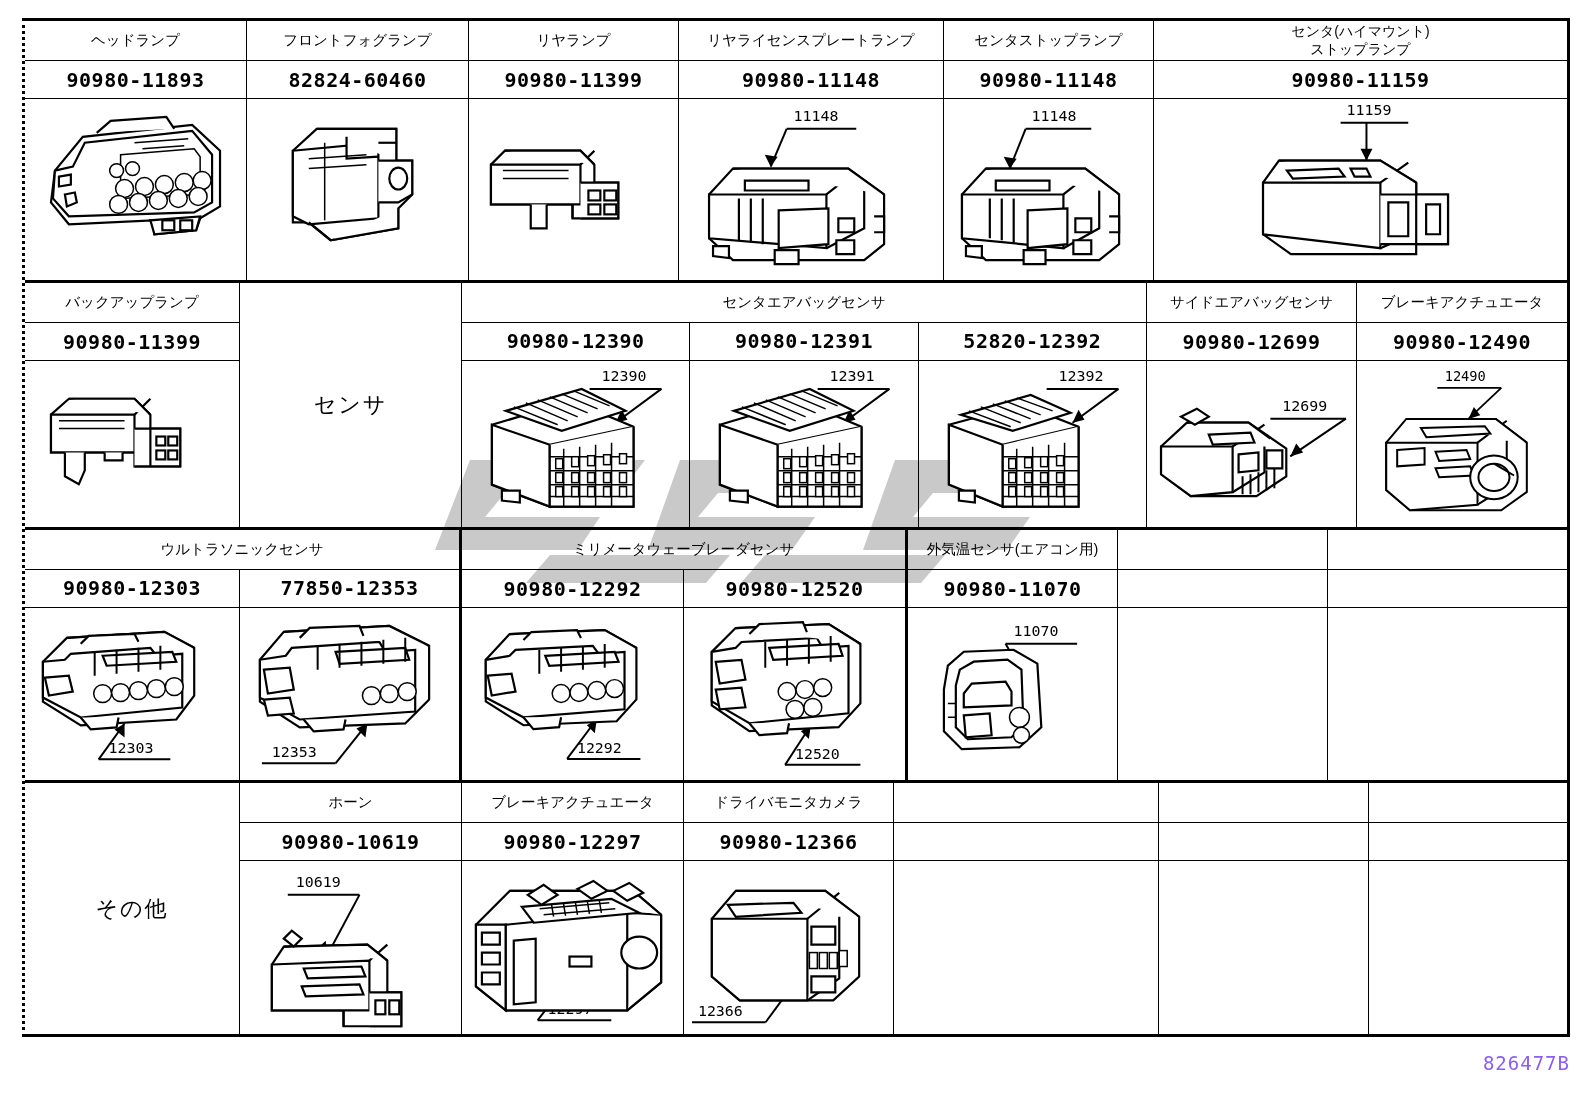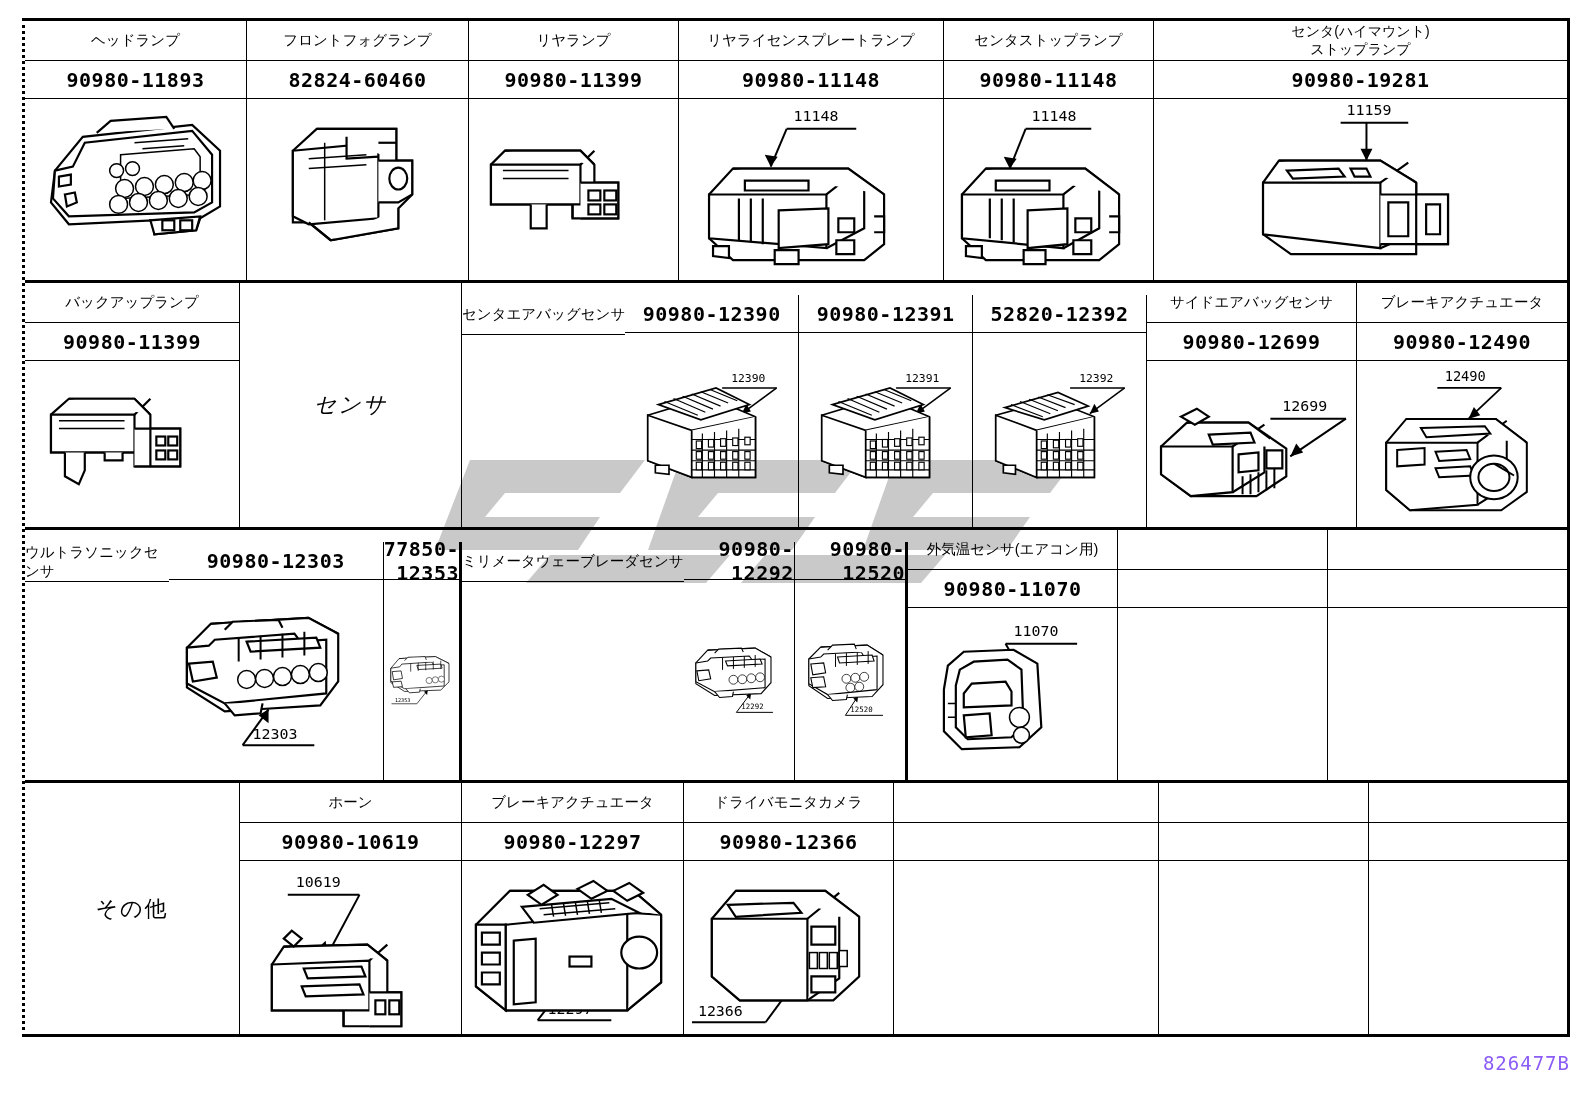--- a/index.html
+++ b/index.html
@@ -116,39 +116,37 @@
     height: 40px;
     border-bottom: 1px solid #000;
     display: flex;
     align-items: center;
     justify-content: center;
     font-size: 14.5px;
     color: #000;
   }
   .groupwrap {
     display: flex;
-    flex-direction: row;
-    margin-top: 12px;
+    flex-direction: column;
   }
   .groupbody {
     flex: 1;
     display: flex;
     flex-direction: row;
   }
   .groupbody > .col { border-right: 1px solid #000; text-align: right; }
   .groupbody > .col:last-child { border-right: none; }
 
   
   .subcat {
     display: flex;
     align-items: center;
     justify-content: center;
     font-size: 22px;
     letter-spacing: 2px;
-    font-style: italic;
   }
 
   #sheetno {
     position: absolute;
     right: 22px;
     top: 1052px;
     font-family: "DejaVu Sans Mono", "Liberation Mono", monospace;
     font-size: 19px;
     letter-spacing: 1px;
     color: #8b5cf6;
@@ -329,21 +327,21 @@
               </g>
             </svg>
           </div>
         </div>
 
         <div class="col" style="flex:1 1 auto">
           <div class="hdr two-line">
             <span style="white-space:pre-line">センタ(ハイマウント)
 ストップランプ</span>
           </div>
-          <div class="pn">90980-19281</div>
+          <div class="pn">90980-11159</div>
           <div class="art">
             <svg viewBox="0 0 240 182" preserveAspectRatio="xMidYMid meet">
               <text class="callout-txt" x="106" y="16">11159</text>
               <path class="ln" d="M100,24 L168,24"></path>
               <path class="ln" d="M126,24 L126,62"></path>
               <path class="fillblk" d="M126,62 L120,50 L132,50 Z"></path>
               <g class="bd">
                 <path d="M22,84 L38,62 L140,62 L176,84 L176,96 L208,96 L208,146 L176,146 L176,156 L50,156 L22,136 Z"></path>
                 <path d="M22,84 L140,84 L140,150 L22,136 Z" fill="#fff"></path>
                 <path d="M140,84 L168,64"></path>

